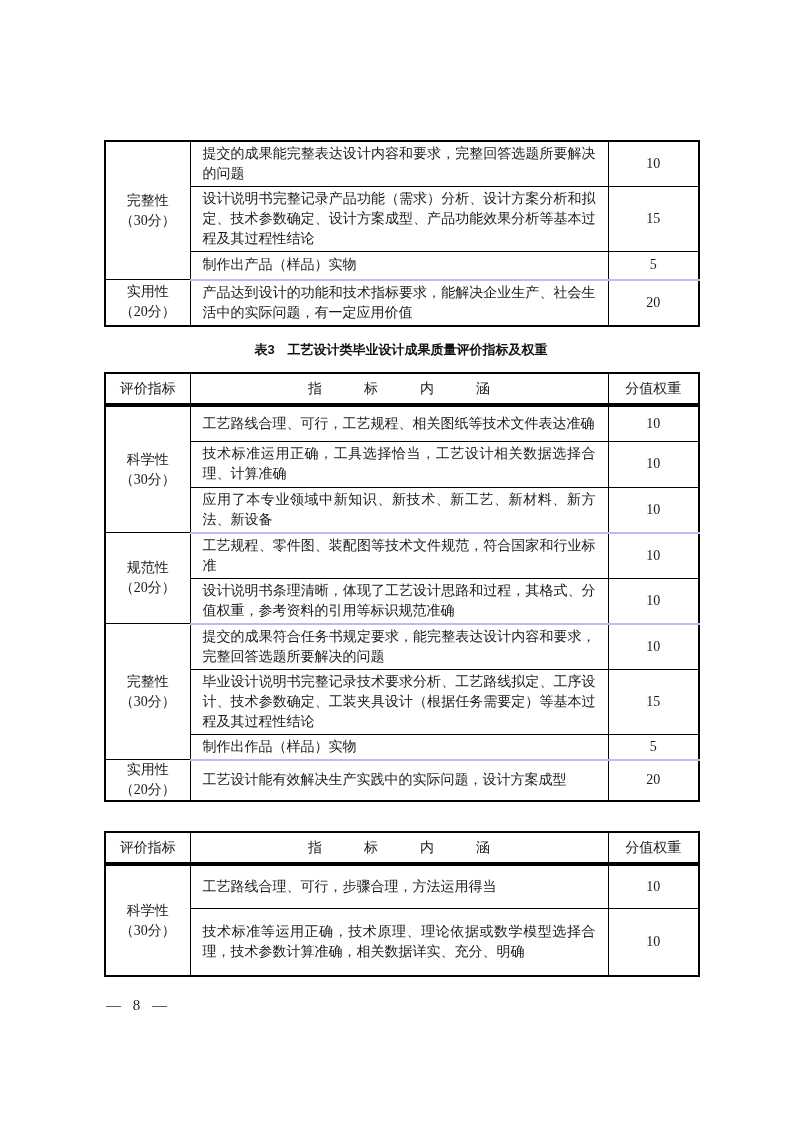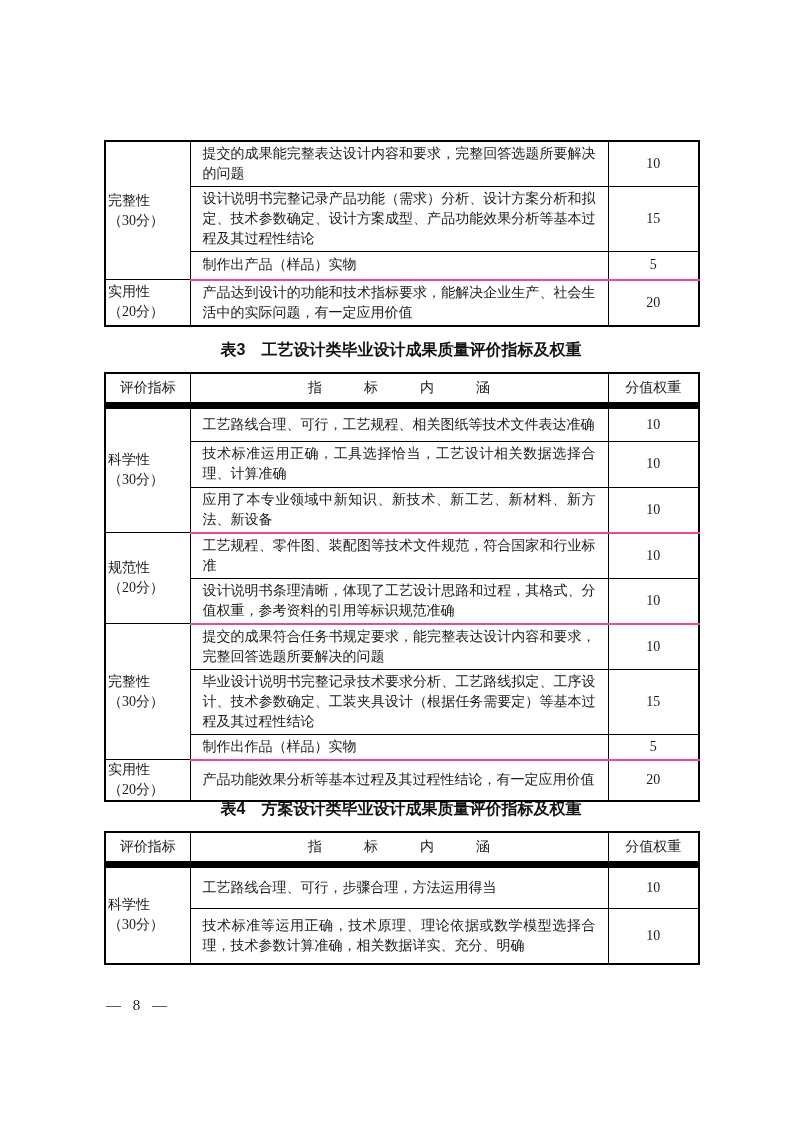--- a/index.html
+++ b/index.html
@@ -20,31 +20,31 @@
     border:2px solid #000;
     background:#fff;
   }
   .doc-table td {
     border:1px solid #000;
     font-size:14px;
     line-height:20px;
     vertical-align:middle;
     overflow:hidden;
   }
-  td.c-label { text-align:left; white-space:pre-line; padding:0 2px; }
+  td.c-label { text-align:center; white-space:pre-line; padding:0 2px; }
   td.c-text  { text-align:justify; padding:2px 12px; }
   td.c-score { text-align:center; padding:0 4px; }
-  tr.header-row td { text-align:center; border-bottom:7px solid #000000; padding:2px; }
-  tr.group-end td { border-bottom:2px solid #ec4899; }
+  tr.header-row td { text-align:center; border-bottom:4px solid #000000; padding:2px; }
+  tr.group-end td { border-bottom:2px solid #c4b5fd; }
   .table-caption {
     position:absolute; left:104px; width:594px;
     text-align:center;
     font-family:"Liberation Sans","DejaVu Sans",sans-serif;
     font-weight:bold;
-    font-size:16px;
+    font-size:13px;
     line-height:22px;
     color:#111;
   }
   .page-number {
     position:absolute; left:106px; top:994px;
     font-size:15px; line-height:22px;
     word-spacing:8px;
     color:#222;
   }
   #tbl-cont { top:140px; }
@@ -136,47 +136,46 @@
         <td class="c-text">毕业设计说明书完整记录技术要求分析、工艺路线拟定、工序设计、技术参数确定、工装夹具设计（根据任务需要定）等基本过程及其过程性结论</td>
         <td class="c-score">15</td>
       </tr>
       <tr class="group-end" style="height:24px">
         <td class="c-text">制作出作品（样品）实物</td>
         <td class="c-score">5</td>
       </tr>
       <tr style="height:35px">
         <td class="c-label">实用性
 （20分）</td>
-        <td class="c-text">产品功能效果分析等基本过程及其过程性结论，有一定应用价值</td>
+        <td class="c-text">工艺设计能有效解决生产实践中的实际问题，设计方案成型</td>
         <td class="c-score">20</td>
       </tr>
     </tbody>
   </table>
 
-  <div class="table-caption" id="cap4">表4　方案设计类毕业设计成果质量评价指标及权重</div>
 
   <table class="doc-table" id="tbl4">
     <colgroup>
         <col style="width:85px">
         <col style="width:418px">
         <col style="width:91px">
       </colgroup>
     <tbody>
       <tr class="header-row" style="height:32px">
         <td>评价指标</td>
         <td>指　　　标　　　内　　　涵</td>
         <td>分值权重</td>
       </tr>
       <tr style="height:44px">
         <td class="c-label" rowspan="2">科学性
 （30分）</td>
         <td class="c-text">工艺路线合理、可行，步骤合理，方法运用得当</td>
         <td class="c-score">10</td>
       </tr>
-      <tr style="height:56px">
+      <tr style="height:68px">
         <td class="c-text">技术标准等运用正确，技术原理、理论依据或数学模型选择合理，技术参数计算准确，相关数据详实、充分、明确</td>
         <td class="c-score">10</td>
       </tr>
     </tbody>
   </table>
 
   <div class="page-number">— 8 —</div>
 
 </div>
 

